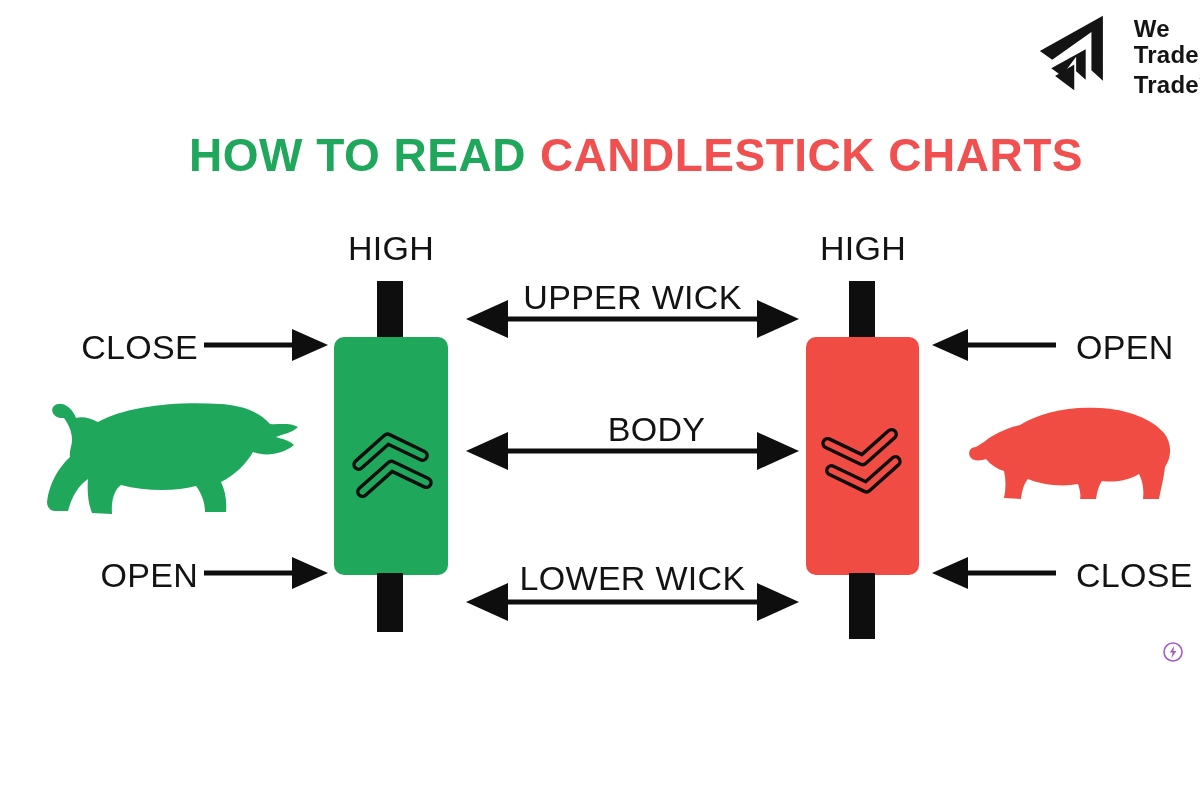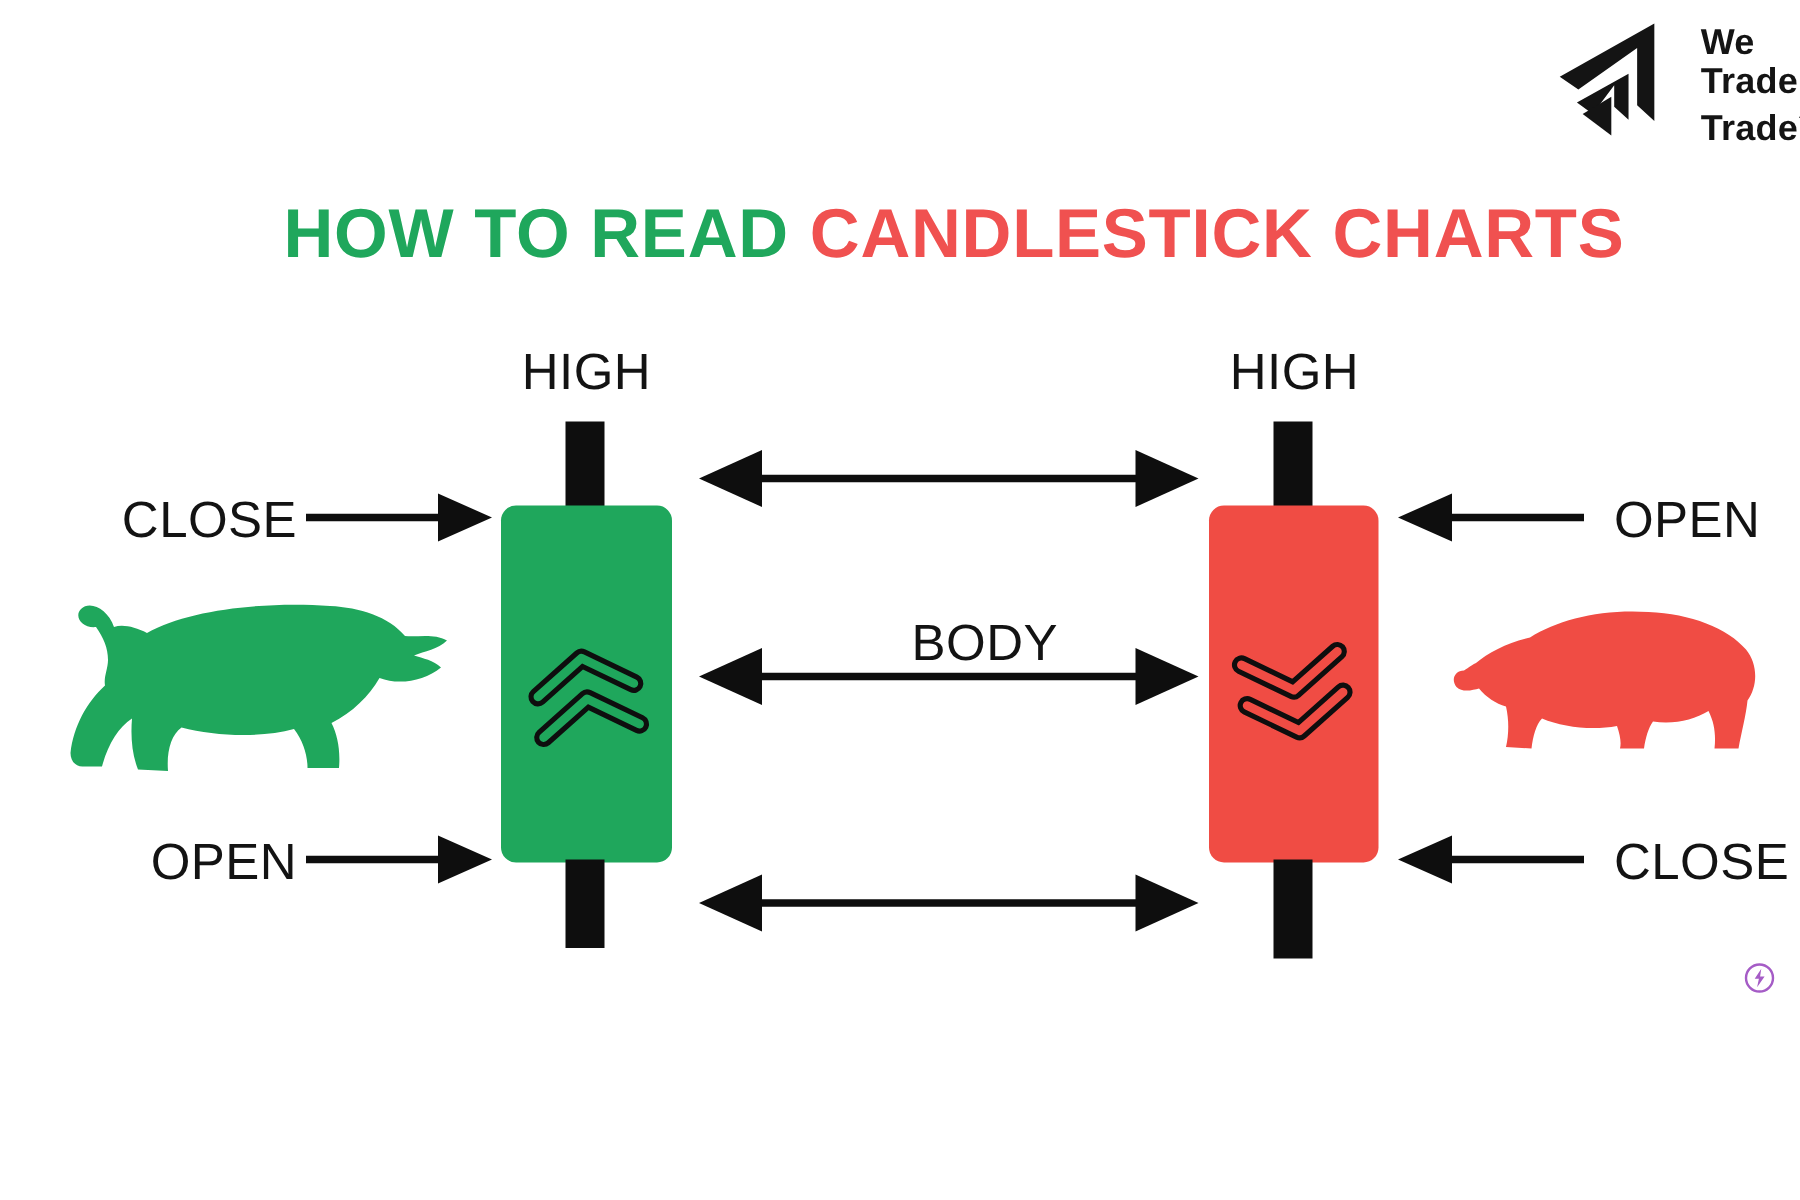--- a/index.html
+++ b/index.html
@@ -104,33 +104,35 @@
     <polygon class="fill-black" points="36,2 0,18 36,34"></polygon>
   </svg>
   <div class="label" style="left:1040px;top:328px;width:150px;">OPEN</div>
 
   <svg class="abs" style="left:896px;top:555px;" width="124" height="36" viewBox="0 0 124 36">
     <rect class="fill-black" x="30" y="15.5" width="94" height="5"></rect>
     <polygon class="fill-black" points="36,2 0,18 36,34"></polygon>
   </svg>
   <div class="label" style="left:1040px;top:556px;width:150px;">CLOSE</div>
 
+  <div class="label t-center" style="left:428px;top:278px;width:337px;">UPPER WICK</div>
   <svg class="abs" style="left:428px;top:296px;" width="337" height="46" viewBox="0 0 337 46">
     <rect class="fill-black" x="36" y="20.5" width="265" height="5"></rect>
     <polygon class="fill-black" points="44,4 44,42 2,23"></polygon>
     <polygon class="fill-black" points="293,4 293,42 335,23"></polygon>
   </svg>
 
   <div class="label t-center" style="left:452px;top:410px;width:337px;">BODY</div>
   <svg class="abs" style="left:428px;top:428px;" width="337" height="46" viewBox="0 0 337 46">
     <rect class="fill-black" x="36" y="20.5" width="265" height="5"></rect>
     <polygon class="fill-black" points="44,4 44,42 2,23"></polygon>
     <polygon class="fill-black" points="293,4 293,42 335,23"></polygon>
   </svg>
 
+  <div class="label t-center" style="left:428px;top:559px;width:337px;">LOWER WICK</div>
   <svg class="abs" style="left:428px;top:579px;" width="337" height="46" viewBox="0 0 337 46">
     <rect class="fill-black" x="36" y="20.5" width="265" height="5"></rect>
     <polygon class="fill-black" points="44,4 44,42 2,23"></polygon>
     <polygon class="fill-black" points="293,4 293,42 335,23"></polygon>
   </svg>
 
   <svg class="abs" style="left:6px;top:396px;" width="260" height="125" viewBox="0 0 260 125">
     <path class="fill-green" d="M34,22 C30,10 18,4 12,10 C7,15 13,23 22,22 C27,29 30,36 30,44 C30,50 27,55 28,61 C16,72 7,88 5,106 C5,111 8,115 13,115 L26,115 C30,100 37,89 46,83 C45,95 46,107 50,117 L70,118 C69,105 72,94 79,89 C102,95 132,96 154,90 C160,98 163,107 163,116 L184,116 C185,104 183,94 179,86 C193,79 204,68 211,56 C224,61 241,58 252,49 C247,44 240,43 234,41 C241,38 250,37 256,31 C247,26 236,29 228,28 C217,15 198,9 178,8 C136,5 84,10 56,26 C48,22 40,20 34,22 Z"></path>
   </svg>
 

